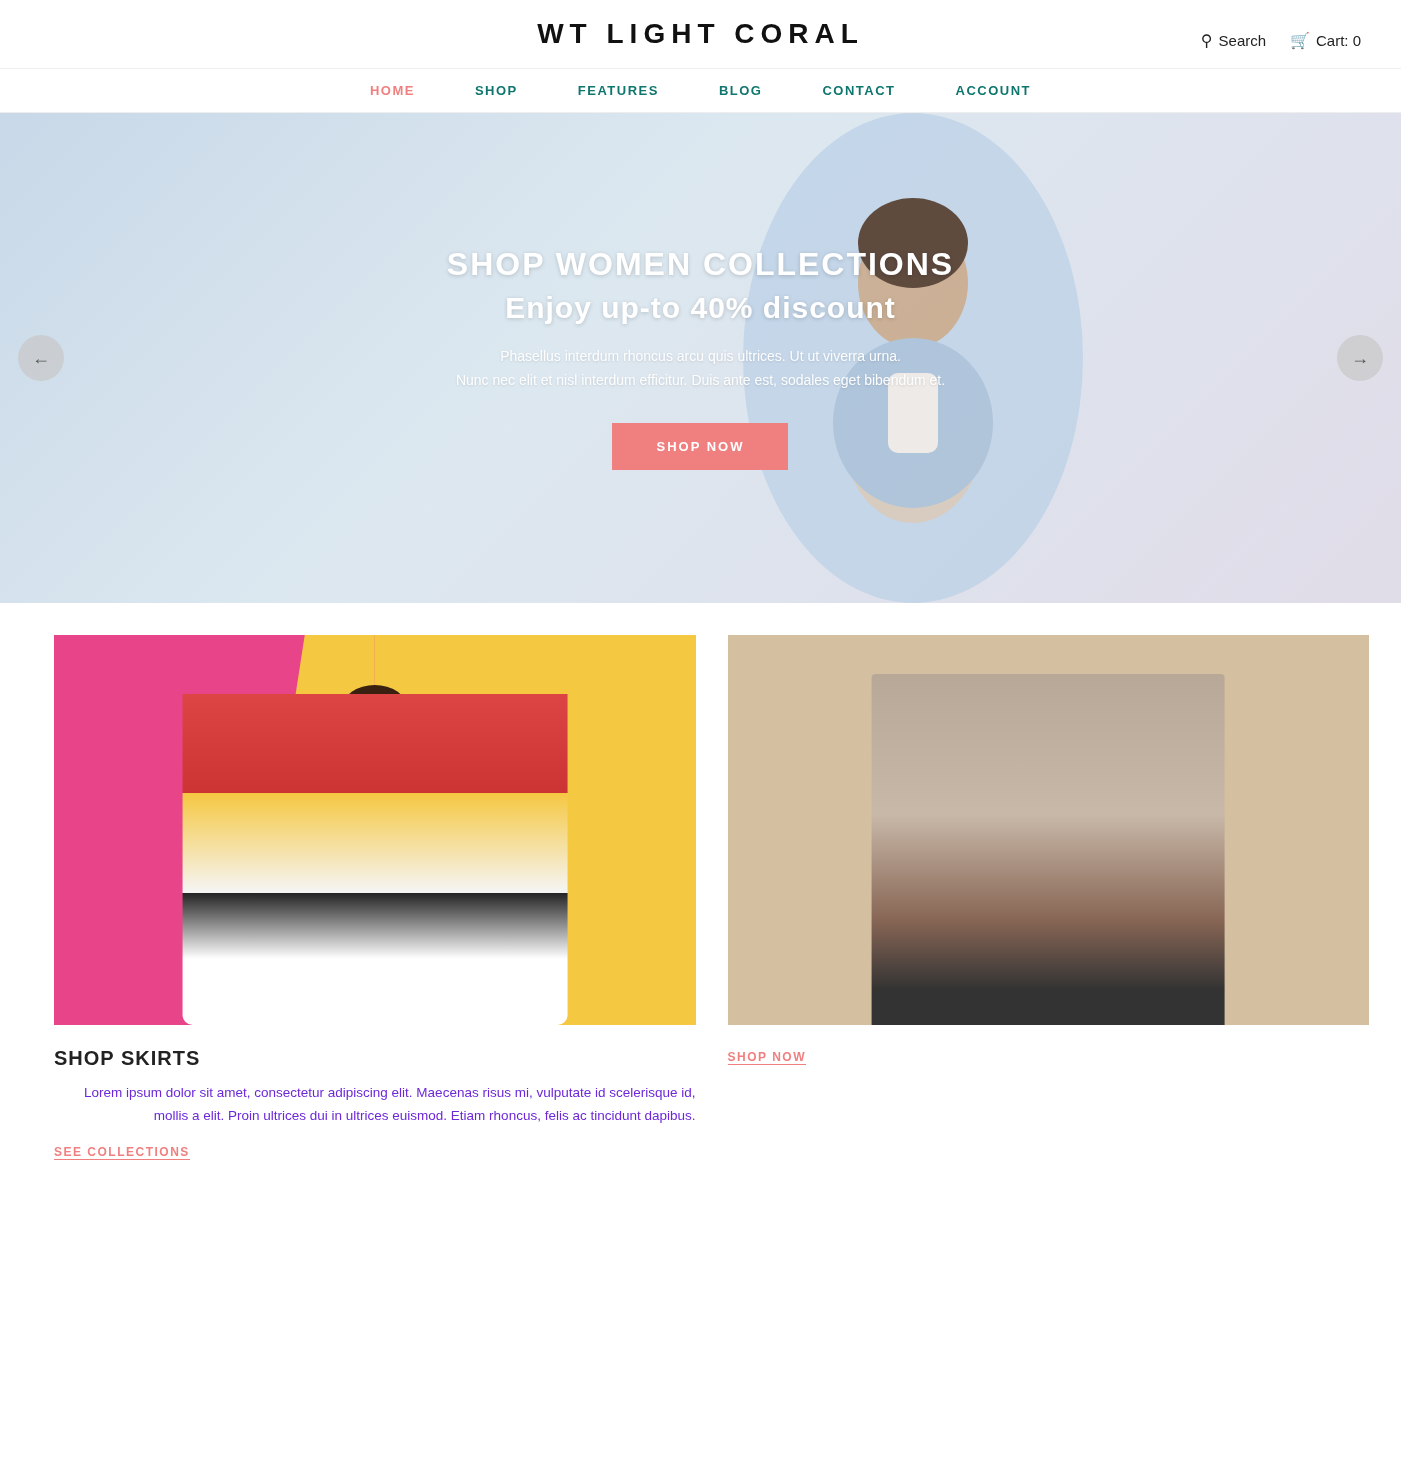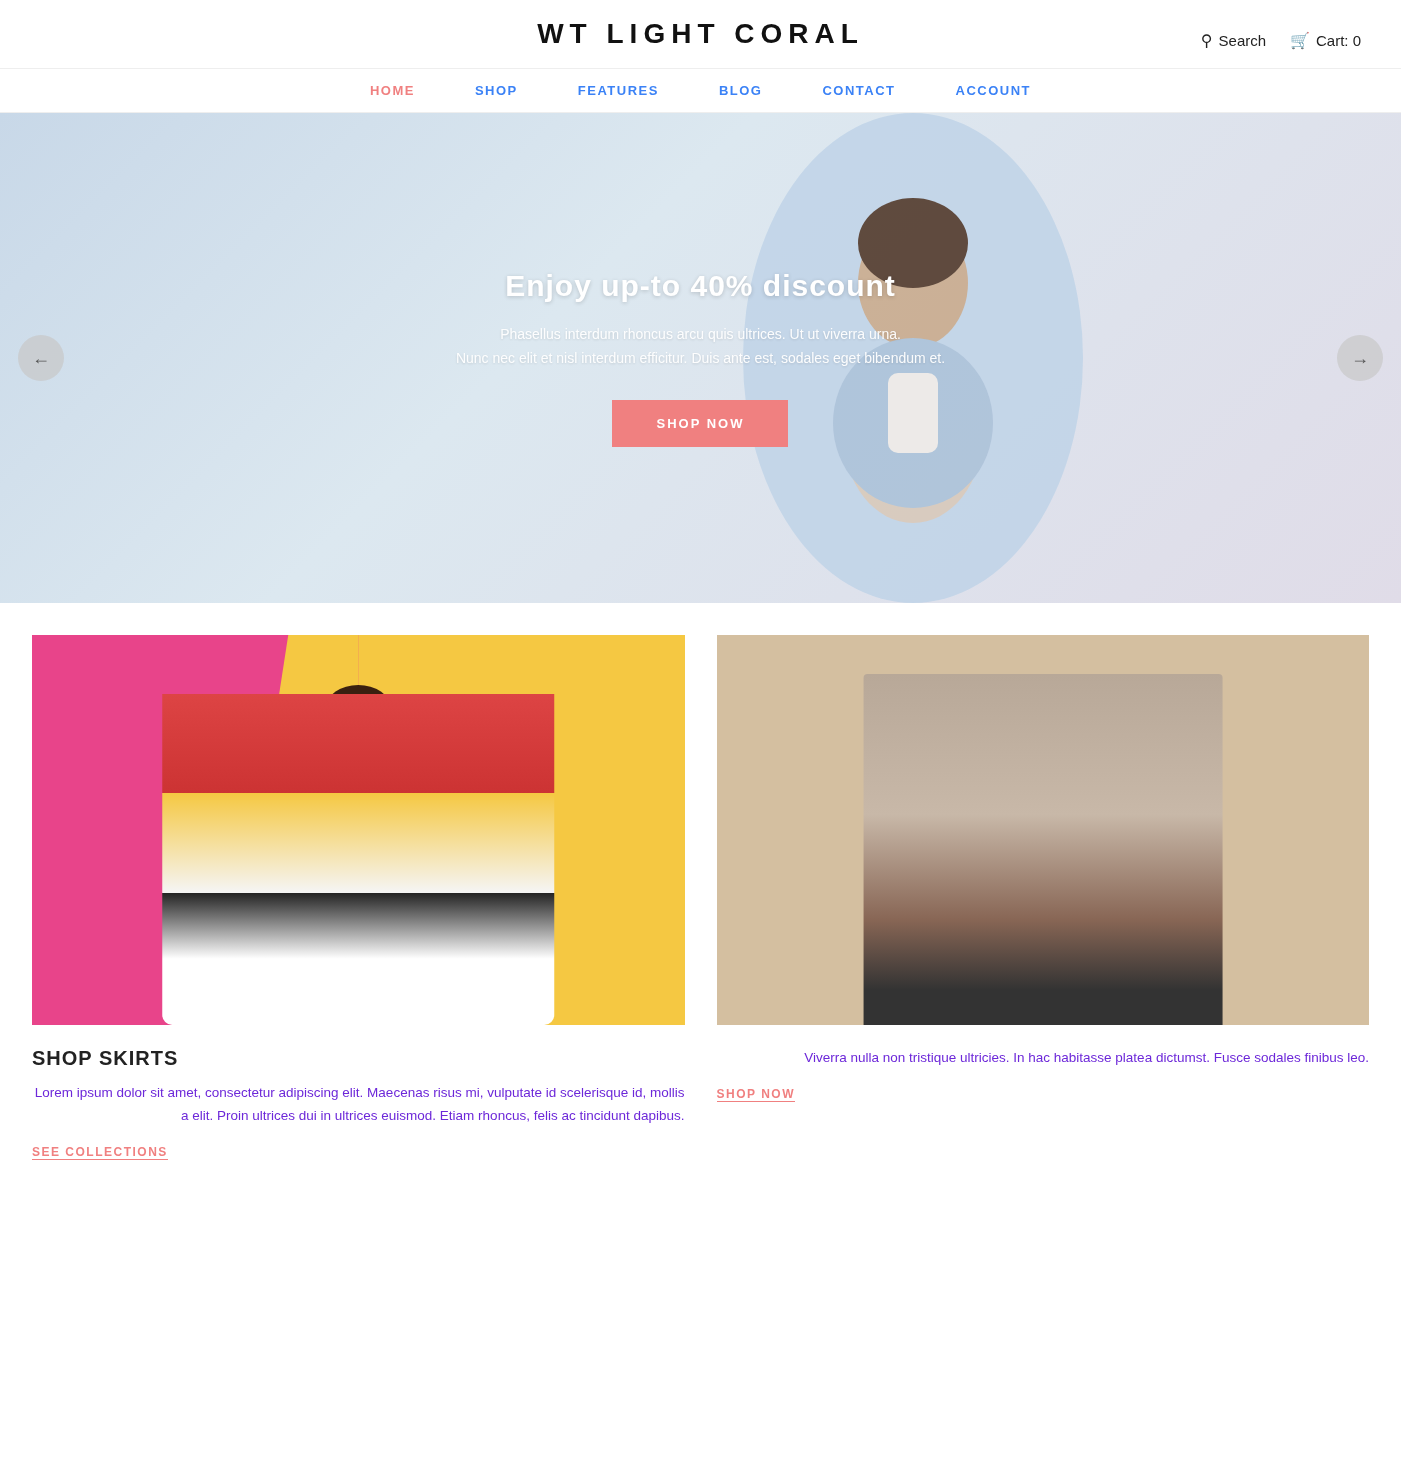--- a/index.html
+++ b/index.html
@@ -53,21 +53,21 @@
       gap: 60px;
       border-bottom: 1px solid #eee;
       background: #fff;
       text-align: right;
     }
     .nav-item {
       font-size: 13px;
       font-weight: 600;
       letter-spacing: 1.5px;
       text-transform: uppercase;
-      color: #3b82f6;
+      color: #0f766e;
       cursor: pointer;
     }
     .nav-item.active {
       color: #f08080;
     }
 
     
     .hero {
       position: relative;
       width: 100%;
@@ -144,20 +144,21 @@
       display: flex;
       gap: 0;
       padding: 32px 32px 0 32px;
     }
     .product-card {
       flex: 1;
       padding: 0 16px 32px 16px;
     }
     .product-card:first-child {
       padding-left: 0;
+      margin-left: 22px;
     }
     .product-card:last-child {
       padding-right: 0;
     }
     .product-image {
       width: 100%;
       height: 390px;
       object-fit: cover;
       display: block;
       margin-bottom: 22px;
@@ -263,20 +264,21 @@
     <ellipse cx="180" cy="310" rx="80" ry="85" fill="#a8c0d8"></ellipse>
 
     <rect x="155" y="260" width="50" height="80" rx="10" fill="#f0ece8"></rect>
   </svg>
 
   <button class="slider-arrow slider-arrow-left">
     <span>←</span>
   </button>
 
   <div class="hero-content">
+    <div class="hero-title-top">SHOP WOMEN COLLECTIONS</div>
     <div class="hero-title-bottom">Enjoy up-to 40% discount</div>
     <div class="hero-desc">
       Phasellus interdum rhoncus arcu quis ultrices. Ut ut viverra urna.<br>
       Nunc nec elit et nisl interdum efficitur. Duis ante est, sodales eget bibendum et.
     </div>
     <button class="hero-btn">SHOP NOW</button>
   </div>
 
   <button class="slider-arrow slider-arrow-right">
     <span>→</span>
@@ -371,17 +373,16 @@
         <line x1="287" y1="203" x2="338" y2="198" stroke="#999" stroke-width="1.5"></line>
         <line x1="288" y1="211" x2="336" y2="206" stroke="#999" stroke-width="1.5"></line>
         <rect x="315" y="178" width="60" height="50" rx="2" fill="#fff" transform="rotate(5 315 178)"></rect>
         <circle cx="342" cy="192" r="5" fill="#222"></circle>
         <circle cx="352" cy="190" r="5" fill="#888"></circle>
 
         <rect x="295" y="348" width="30" height="40" rx="6" fill="#c8b898"></rect>
         <rect x="335" y="348" width="30" height="40" rx="6" fill="#c8b898"></rect>
       </svg>
     </div>
-    <div class="product-desc">Viverra nulla non tristique ultricies. In hac habitasse platea dictumst. Fusce sodales finibus leo.</div>
     <a class="product-link">SHOP NOW</a>
   </div>
 
 </section>
 
 </body></html>

